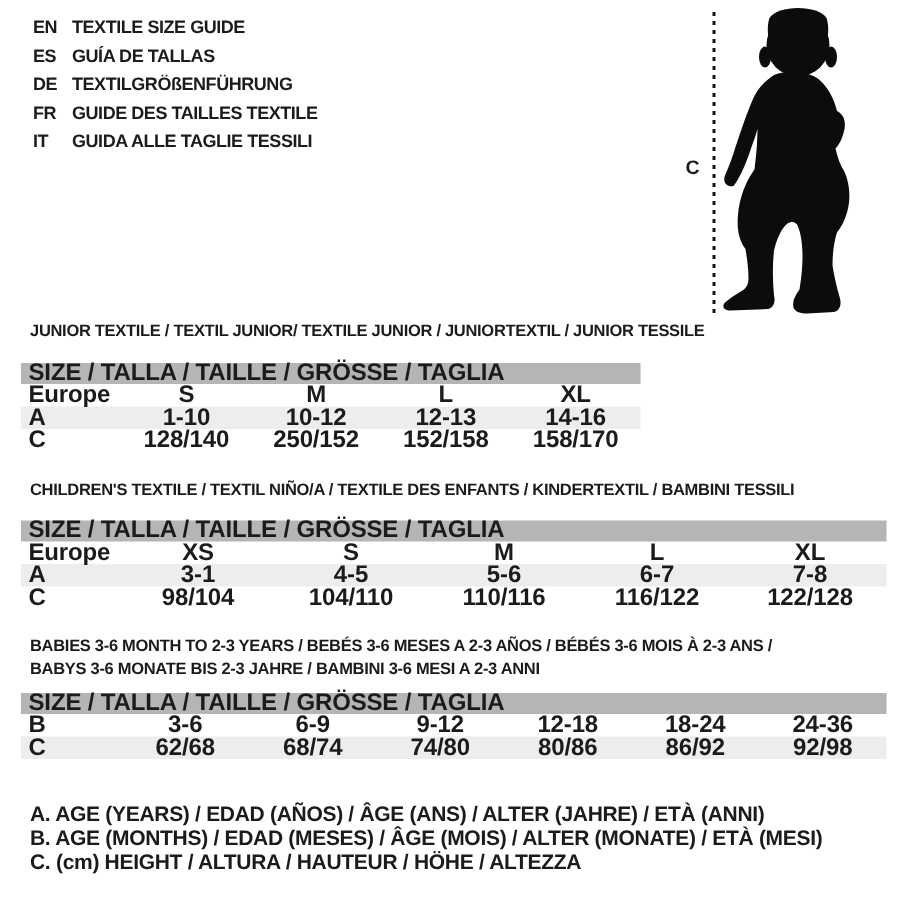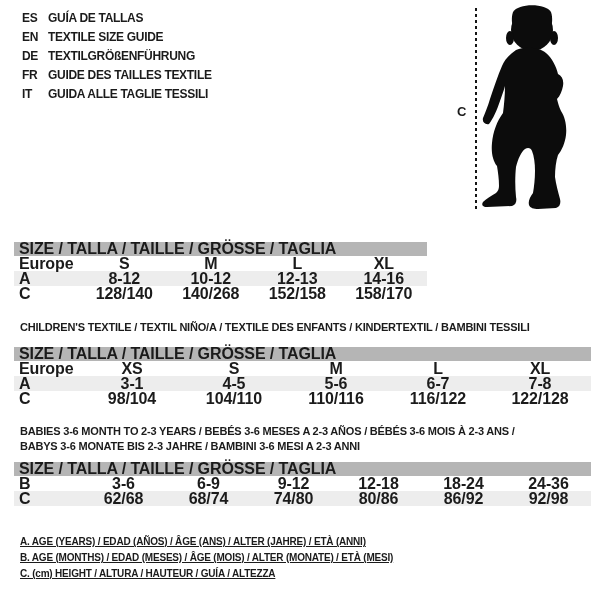--- a/index.html
+++ b/index.html
@@ -101,40 +101,39 @@
   .w-wide { width: 577px; }
   
   .footnotes {
     position: absolute;
     left: 20px;
     top: 534px;
   }
   .footnote {
     height: 16px;
     line-height: 16px;
-    font-size: 10px;
+    font-size: 14px;
     font-weight: bold;
     letter-spacing: -0.2px;
     white-space: nowrap;
-    text-decoration: underline;
   }
 </style>
 </head>
 <body>
 
 <div class="canvas">
 
   <div class="lang-block">
     <div class="lang-row">
+      <span class="lang-code">EN</span>
+      <span class="lang-label">TEXTILE SIZE GUIDE</span>
+    </div>
+    <div class="lang-row">
       <span class="lang-code">ES</span>
       <span class="lang-label">GUÍA DE TALLAS</span>
-    </div>
-    <div class="lang-row">
-      <span class="lang-code">EN</span>
-      <span class="lang-label">TEXTILE SIZE GUIDE</span>
     </div>
     <div class="lang-row">
       <span class="lang-code">DE</span>
       <span class="lang-label">TEXTILGRÖßENFÜHRUNG</span>
     </div>
     <div class="lang-row">
       <span class="lang-code">FR</span>
       <span class="lang-label">GUIDE DES TAILLES TEXTILE</span>
     </div>
     <div class="lang-row">
@@ -185,40 +184,41 @@
           C79,107 78,103 77,99
           C80,96 82,91 83,86
           C84,80 82,76 78,74
           C76,66 72,58 66,53
           C60,48 46,46 36,50
           Z"></path>
       </g>
     </svg>
   </div>
 
+  <div class="table-title" style="top:214px">JUNIOR TEXTILE / TEXTIL JUNIOR/ TEXTILE JUNIOR / JUNIORTEXTIL / JUNIOR TESSILE</div>
   <div class="size-table w-t1" style="top:242px">
     <div class="header-bar">SIZE / TALLA / TAILLE / GRÖSSE / TAGLIA</div>
     <div class="t-row">
       <span class="t-label">Europe</span>
       <span class="t-cell">S</span>
       <span class="t-cell">M</span>
       <span class="t-cell">L</span>
       <span class="t-cell">XL</span>
     </div>
     <div class="t-row shaded">
       <span class="t-label">A</span>
-      <span class="t-cell">8-12</span>
+      <span class="t-cell">1-10</span>
       <span class="t-cell">10-12</span>
       <span class="t-cell">12-13</span>
       <span class="t-cell">14-16</span>
     </div>
     <div class="t-row">
       <span class="t-label">C</span>
       <span class="t-cell">128/140</span>
-      <span class="t-cell">140/268</span>
+      <span class="t-cell">250/152</span>
       <span class="t-cell">152/158</span>
       <span class="t-cell">158/170</span>
     </div>
   </div>
 
   <div class="table-title" style="top:320px">CHILDREN'S TEXTILE / TEXTIL NIÑO/A / TEXTILE DES ENFANTS / KINDERTEXTIL / BAMBINI TESSILI</div>
   <div class="size-table w-wide" style="top:347px">
     <div class="header-bar">SIZE / TALLA / TAILLE / GRÖSSE / TAGLIA</div>
     <div class="t-row">
       <span class="t-label">Europe</span>
@@ -268,16 +268,16 @@
       <span class="t-cell">74/80</span>
       <span class="t-cell">80/86</span>
       <span class="t-cell">86/92</span>
       <span class="t-cell">92/98</span>
     </div>
   </div>
 
   <div class="footnotes">
     <div class="footnote">A. AGE (YEARS) / EDAD (AÑOS) / ÂGE (ANS) / ALTER (JAHRE) / ETÀ (ANNI)</div>
     <div class="footnote">B. AGE (MONTHS) / EDAD (MESES) / ÂGE (MOIS) / ALTER (MONATE) / ETÀ (MESI)</div>
-    <div class="footnote">C. (cm) HEIGHT / ALTURA / HAUTEUR / GUÍA / ALTEZZA</div>
+    <div class="footnote">C. (cm) HEIGHT / ALTURA / HAUTEUR / HÖHE / ALTEZZA</div>
   </div>
 
 </div>
 
 </body></html>

